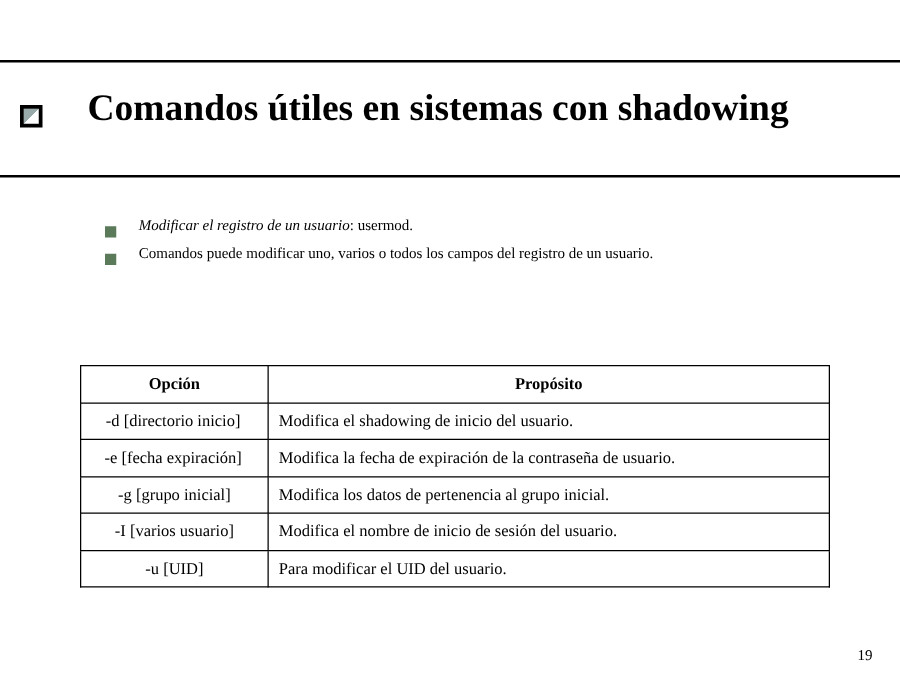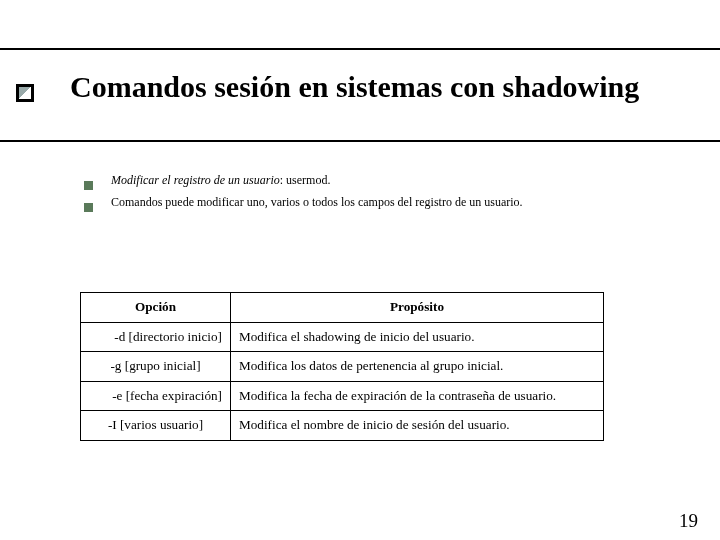--- a/index.html
+++ b/index.html
@@ -51,54 +51,54 @@
     flex: 0 0 auto;
     width: 9px; height: 9px;
     background: #5a7a5a;
     margin-top: 9px;
     margin-right: 18px;
   }
   .item .txt { flex: 1 1 auto; }
   .italic { font-style: italic; }
   .table-wrap {
     position: absolute;
-    left: 80px; top: 292px;
-    width: 524px;
+    left: 64px; top: 292px;
+    width: 600px;
   }
   table {
     border-collapse: collapse;
     width: 100%;
     table-layout: fixed;
   }
   col.opt { width: 150px; }
   th, td {
     border: 1px solid #000;
     font-size: 13.2px;
     padding: 6px 8px;
     vertical-align: middle;
     line-height: 1.25;
   }
   th {
     font-weight: bold;
     text-align: center;
   }
   td.opt { text-align: center; }
-  td.opt.left { text-align: right; padding-left: 6px; }
+  td.opt.left { text-align: center; padding-left: 6px; }
   .pagenum {
     position: absolute;
     right: 22px; bottom: 8px;
-    font-size: 19px;
+    font-size: 12px;
   }
 </style>
 </head>
 <body>
 
 <div class="hr-top"></div>
 <div class="bullet-sq-title"></div>
-<h1 class="title">Comandos sesión en sistemas con shadowing</h1>
+<h1 class="title">Comandos útiles en sistemas con shadowing</h1>
 <div class="hr-bottom"></div>
 
 <div class="content">
   <div class="item">
     <span class="sq"></span>
     <span class="txt">
       <span class="italic">Modificar el registro de un usuario</span><span>: usermod.</span>
     </span>
   </div>
   <div class="item">
@@ -118,28 +118,32 @@
         <th>Opción</th>
         <th>Propósito</th>
       </tr>
     </thead>
     <tbody id="tbody">
         <tr>
           <td class="opt left">-d [directorio inicio]</td>
           <td>Modifica el shadowing de inicio del usuario.</td>
         </tr>
         <tr>
+          <td class="opt left">-e [fecha expiración]</td>
+          <td>Modifica la fecha de expiración de la contraseña de usuario.</td>
+        </tr>
+        <tr>
           <td class="opt">-g [grupo inicial]</td>
           <td>Modifica los datos de pertenencia al grupo inicial.</td>
         </tr>
         <tr>
-          <td class="opt left">-e [fecha expiración]</td>
-          <td>Modifica la fecha de expiración de la contraseña de usuario.</td>
+          <td class="opt">-I [varios usuario]</td>
+          <td>Modifica el nombre de inicio de sesión del usuario.</td>
         </tr>
         <tr>
-          <td class="opt">-I [varios usuario]</td>
-          <td>Modifica el nombre de inicio de sesión del usuario.</td>
+          <td class="opt">-u [UID]</td>
+          <td>Para modificar el UID del usuario.</td>
         </tr>
       </tbody>
   </table>
 </div>
 
 <div class="pagenum">19</div>
 
 </body></html>

